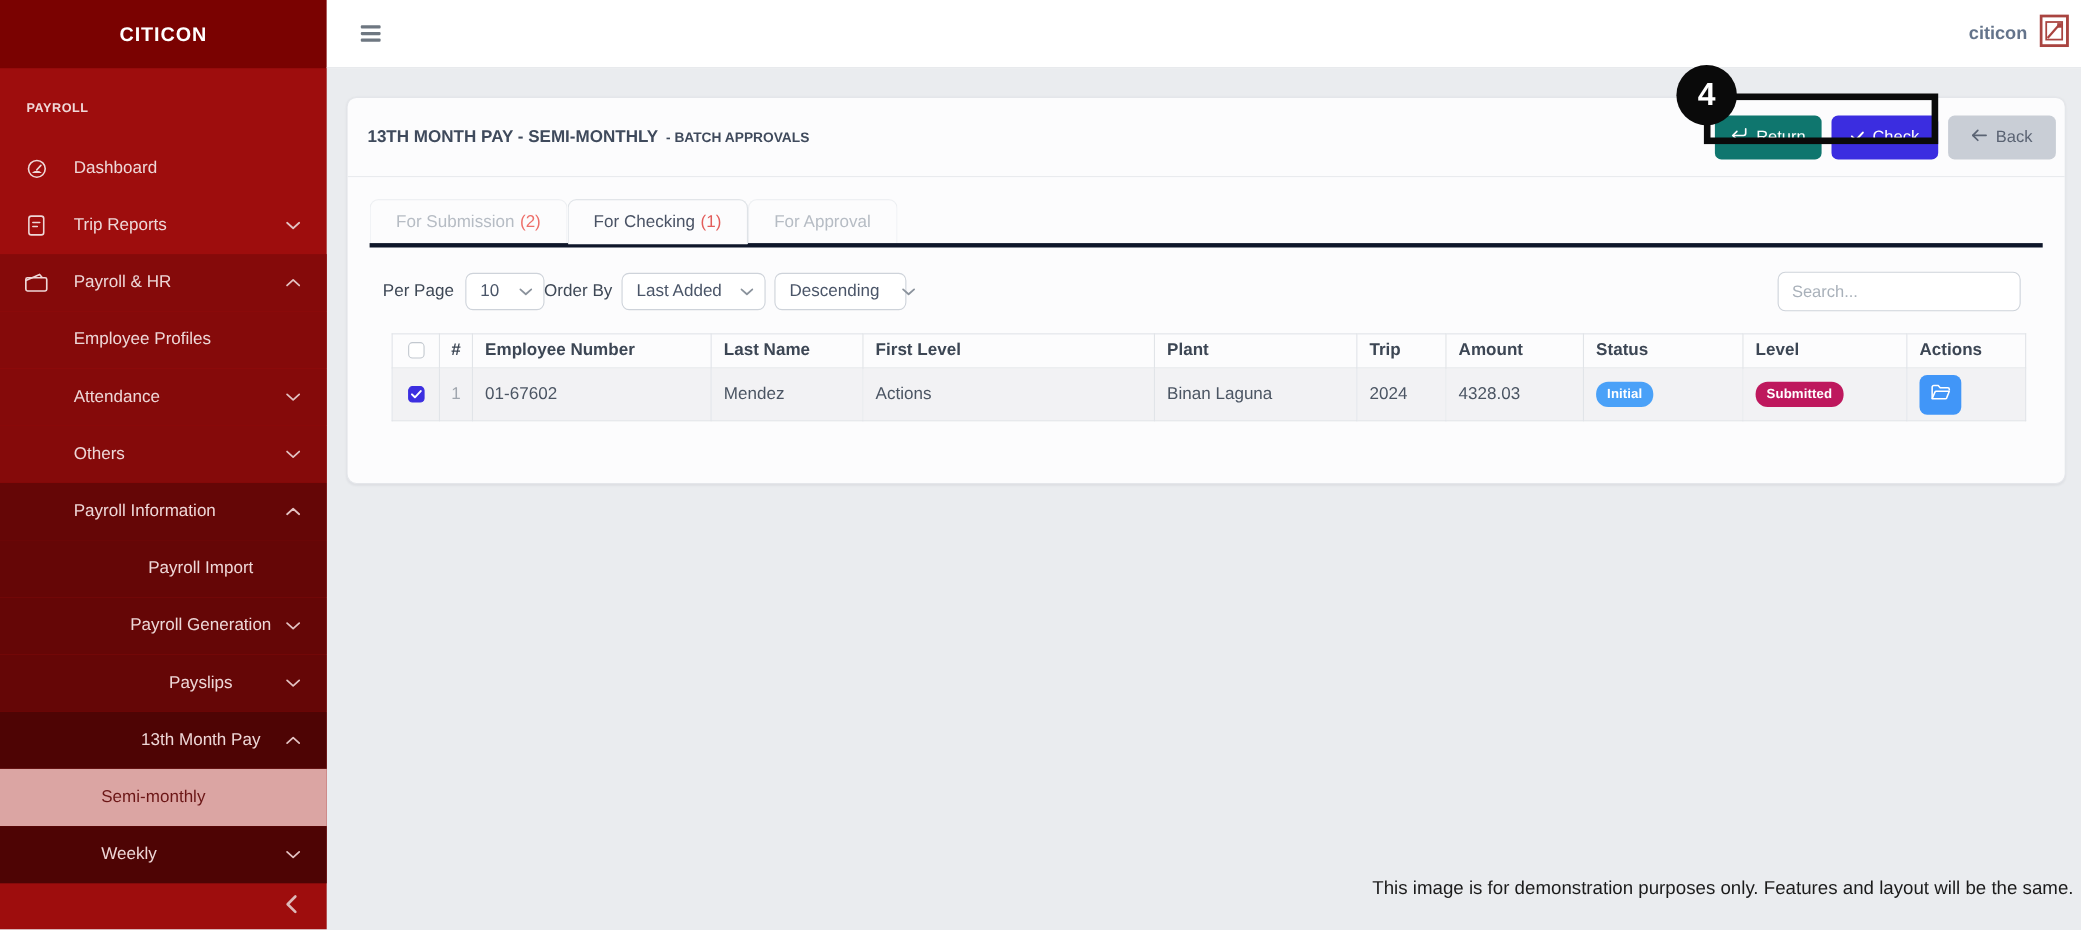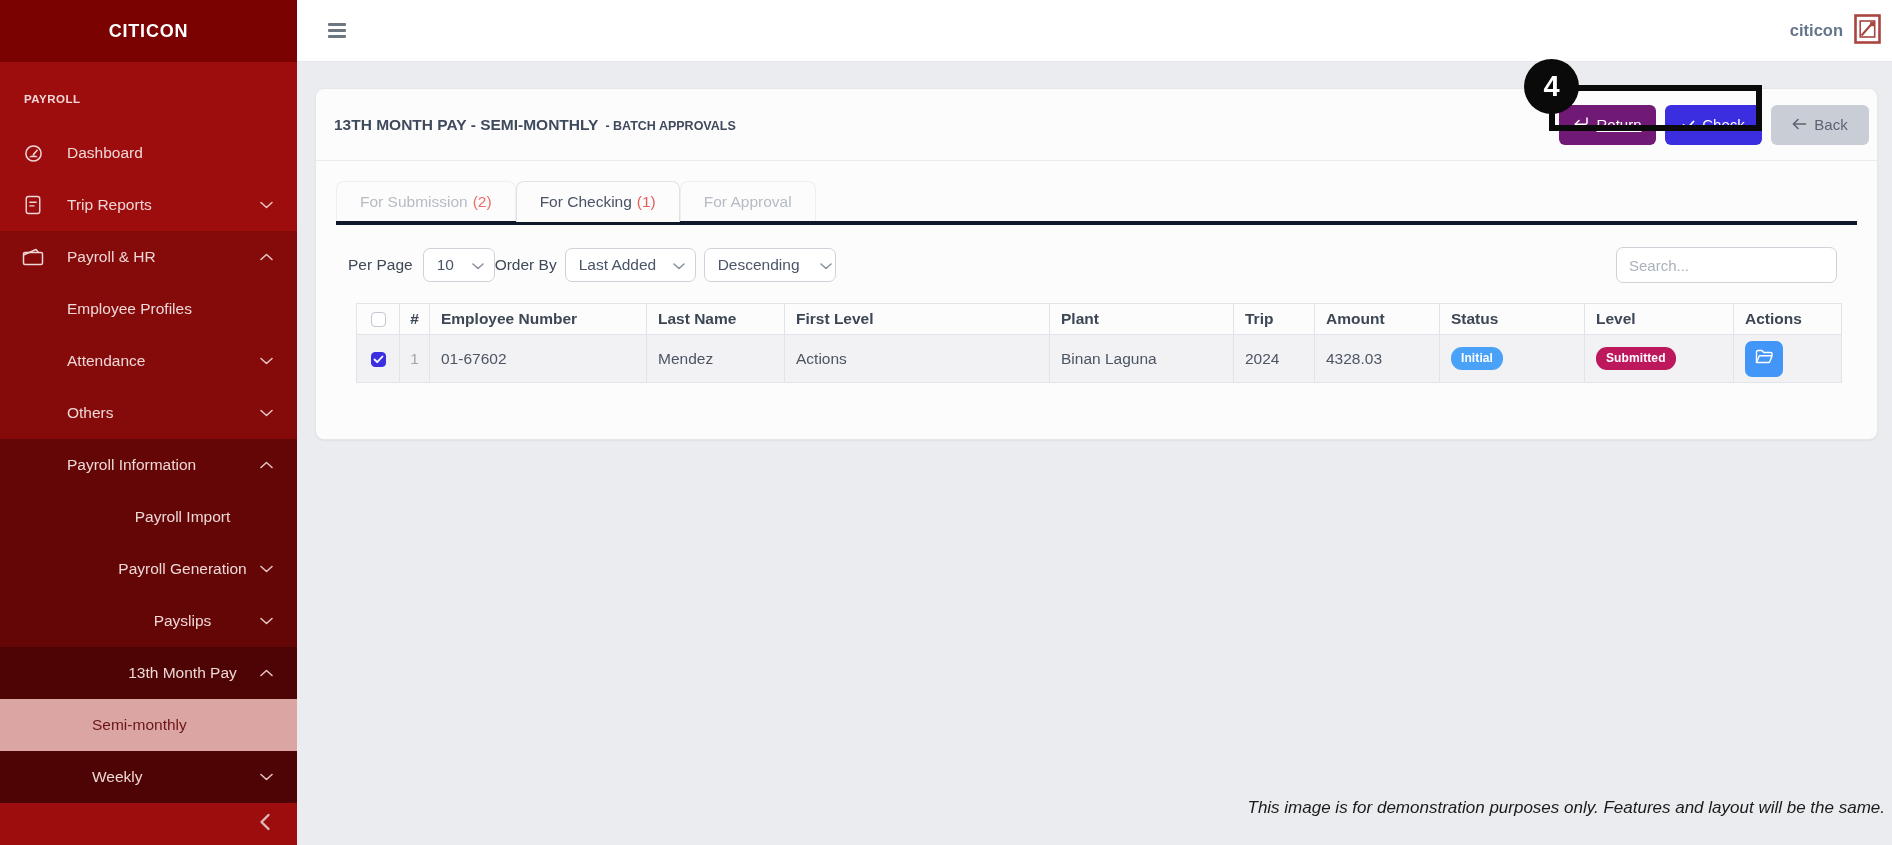--- a/index.html
+++ b/index.html
@@ -57,21 +57,21 @@
     height:72px; display:flex; align-items:center; justify-content:space-between;
     padding:0 8px 0 18px; border-bottom:1px solid #e9ebee;
   }
   .title { font-size:15.5px; font-weight:800; color:#3f4a5c; }
   .title .sub { font-size:12.5px; margin-left:3px; }
   .hdr-buttons { display:flex; gap:9px; }
   .btn {
     height:40px; border:none; border-radius:6px; font-family:inherit; font-size:15px;
     display:flex; align-items:center; justify-content:center; gap:7px; cursor:pointer; padding:0 14px;
   }
-  .btn-return { background:#701a75; color:#fff; width:97px;text-decoration:underline; }
+  .btn-return { background:#0f766e; color:#fff; width:97px; }
   .btn-check  { background:#3b2de0; color:#fff; width:97px; }
   .btn-back   { background:#c9ced6; color:#5a6373; width:98px; }
 
   .ann-rect {
     position:absolute; left:1233px; top:-4px; width:213px; height:46px;
     border:6px solid #0a0a0a; z-index:6; pointer-events:none;
   }
   .ann-badge {
     position:absolute; left:1208px; top:-30px; width:55px; height:55px; border-radius:50%;
     background:#0a0a0a; color:#fff; font-size:29px; font-weight:800;
@@ -91,21 +91,21 @@
 
   .controls { display:flex; align-items:center; margin:22px 20px 0 12px; }
   .ctrl-label { font-size:15.5px; color:#3e4856; margin-right:10px; white-space:nowrap; }
   .select {
     height:34px; border:1px solid #ced3da; border-radius:7px; background:#fff;
     display:flex; align-items:center; justify-content:space-between;
     padding:0 10px 0 13px; font-size:15.5px; color:#4a5568; cursor:pointer;
   }
   .sel-perpage { width:72px; }
   .sel-order { width:131px; }
-  .sel-dir { width:132px;gap:20px; }
+  .sel-dir { width:120px;gap:20px; }
   .ctrl-center { flex:1; display:flex; align-items:center; gap:8px; }
   .search {
     width:221px; height:36px; border:1px solid #ced3da; border-radius:7px; padding:0 12px;
     font-size:15px; color:#4a5568; font-family:inherit; background:#fff; outline:none;
   }
   .search::placeholder { color:#a9b1ba; }
 
   .table-wrap { margin:20px 20px 0; }
   table { width:100%; border-collapse:collapse; table-layout:fixed; }
   th, td { border:1px solid #e1e4e8; font-size:15.5px; overflow:hidden; white-space:nowrap; }
@@ -121,21 +121,21 @@
   .badge {
     display:inline-block; padding:4px 10px 5px; border-radius:11px; font-size:12px;
     font-weight:700; color:#fff; letter-spacing:.1px;
   }
   .action-btn {
     width:38px; height:36px; border:none; border-radius:7px; background:#4196f8;
     display:flex; align-items:center; justify-content:center; cursor:pointer;
   }
 
   .footer-note {
-    position:absolute; right:7px; bottom:27px; font-style:italic; font-size:17px;
+    position:absolute; right:7px; bottom:27px; font-size:17px;
     color:#1b1b1b; font-weight:500;
   }
 </style>
 </head>
 <body>
 
 <div class="app">
 
   <aside class="sidebar">
     <div class="brand">CITICON</div>

